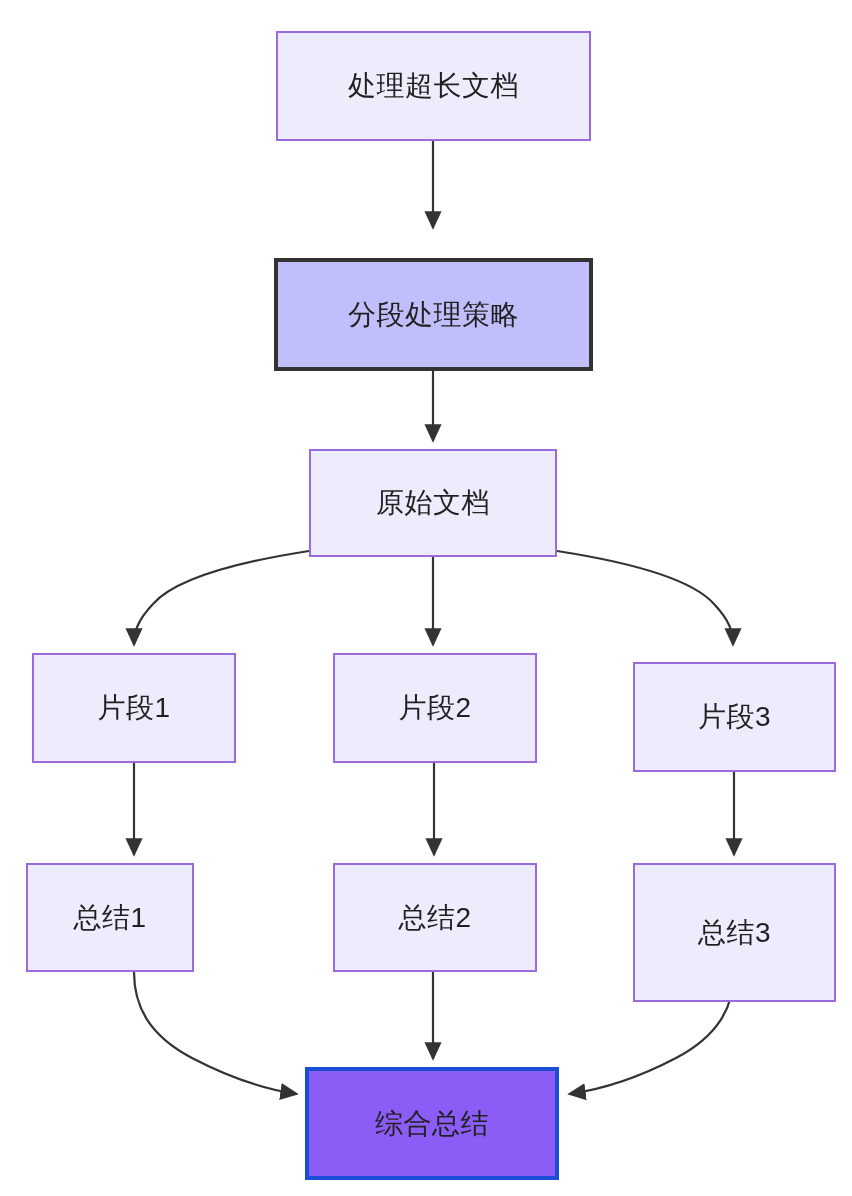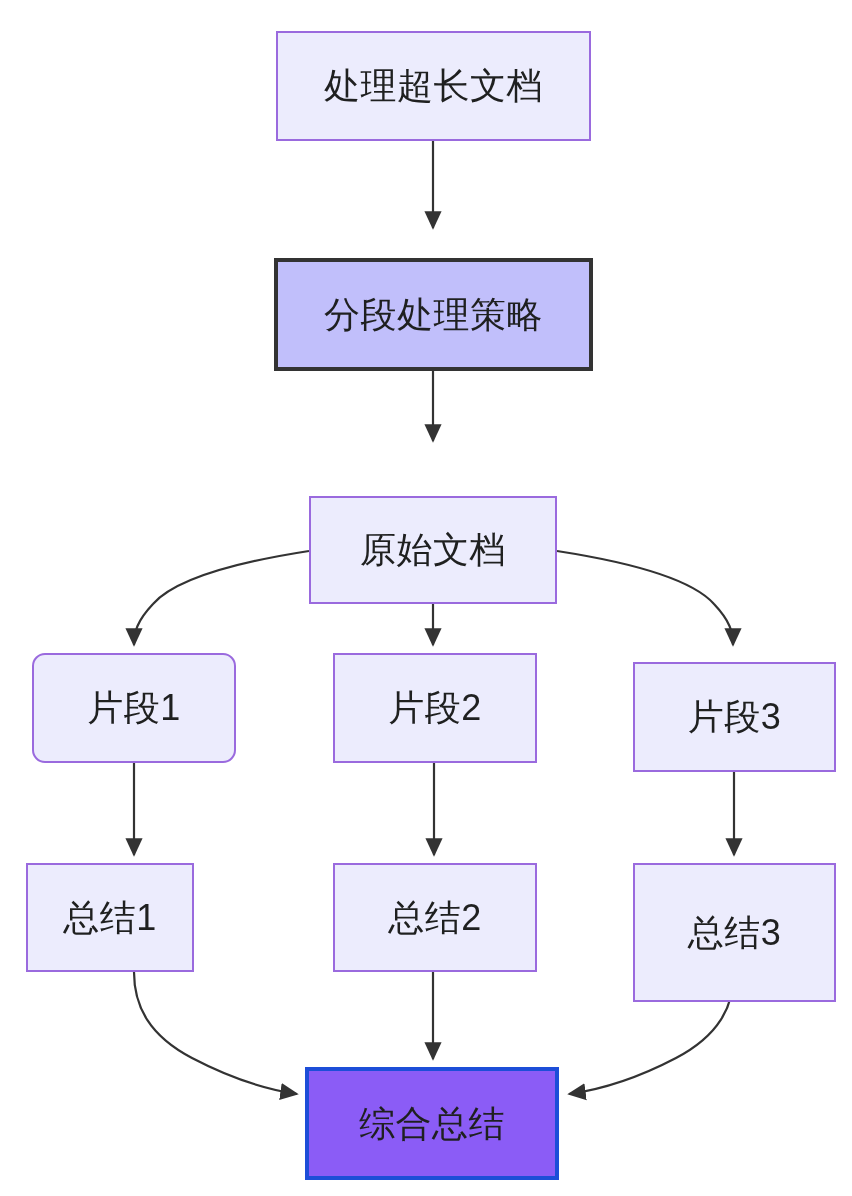--- a/index.html
+++ b/index.html
@@ -27,42 +27,42 @@
   }
   .node {
     position: absolute;
     box-sizing: border-box;
     display: flex;
     align-items: center;
     justify-content: center;
     text-align: center;
     line-height: 1.2;
     color: #1f2020;
-    font-size: 36px;
+    font-size: 28px;
     letter-spacing: 0.5px;
     white-space: nowrap;
   }
   .node.plain {
     background: #ececfd;
     border: 2px solid #9a6ade;
   }
   .node.emph {
     background: #c1bffb;
     border: 4px solid #333333;
     margin-top: 24px;
   }
   .node.done {
     background: #8b5cf6;
     border: 4px solid #1d4ed8;
   }
   
   #n-start   { left: 276px; top: 31px;   width: 315px; height: 110px; }
   #n-strategy{ left: 274px; top: 234px;  width: 319px; height: 113px; }
-  #n-source  { left: 309px; top: 449px;  width: 248px; height: 108px; margin-top: 47px; }
-  #n-seg1    { left: 32px;  top: 653px;  width: 204px; height: 110px; border-radius: 13px; }
+  #n-source  { left: 309px; top: 449px;  width: 248px; height: 108px; }
+  #n-seg1    { left: 32px;  top: 653px;  width: 204px; height: 110px; }
   #n-seg2    { left: 333px; top: 653px;  width: 204px; height: 110px; }
   #n-seg3    { left: 633px; top: 653px;  width: 203px; height: 110px; margin-top: 9px; }
   #n-sum1    { left: 26px;  top: 863px;  width: 168px; height: 109px; }
   #n-sum2    { left: 333px; top: 863px;  width: 204px; height: 109px; }
   #n-sum3    { left: 633px; top: 863px;  width: 203px; height: 139px; }
   #n-final   { left: 305px; top: 1067px; width: 254px; height: 113px; }
 </style>
 </head>
 <body>
 

